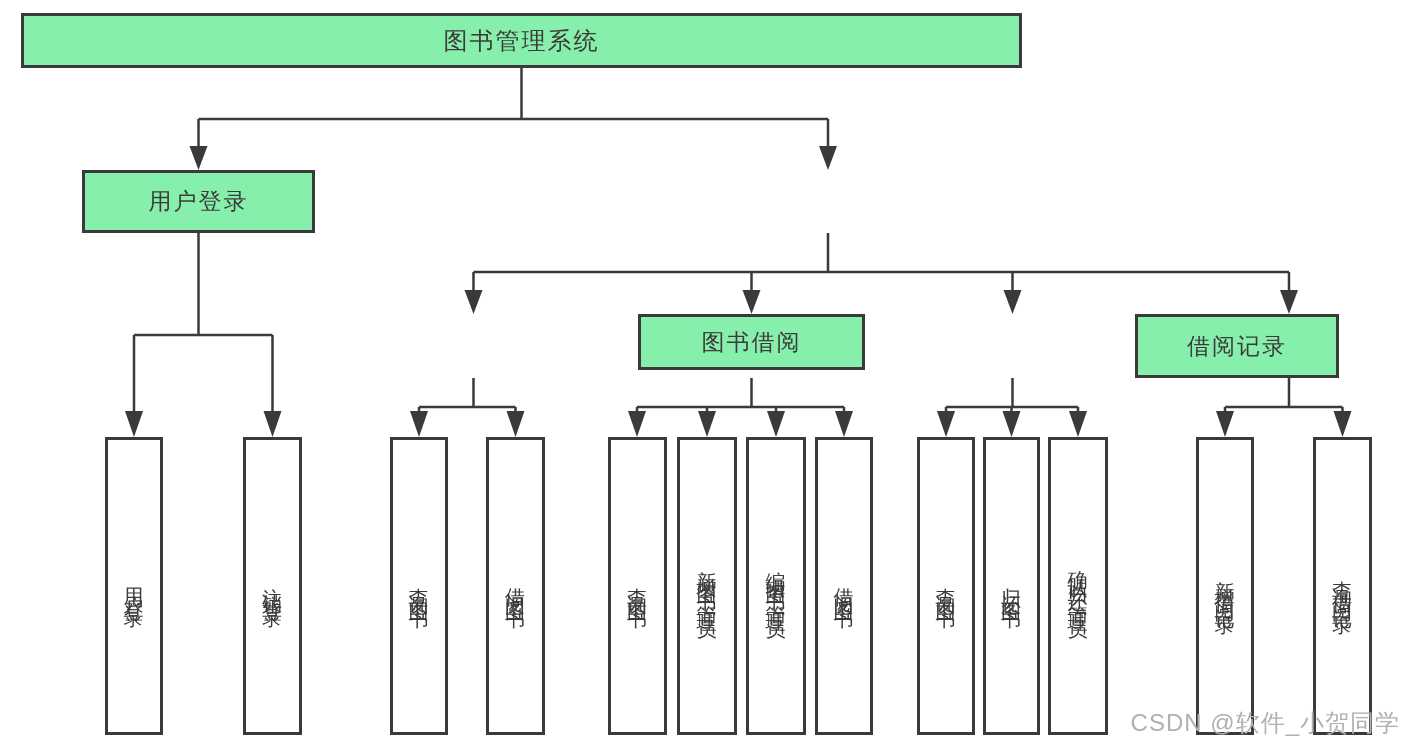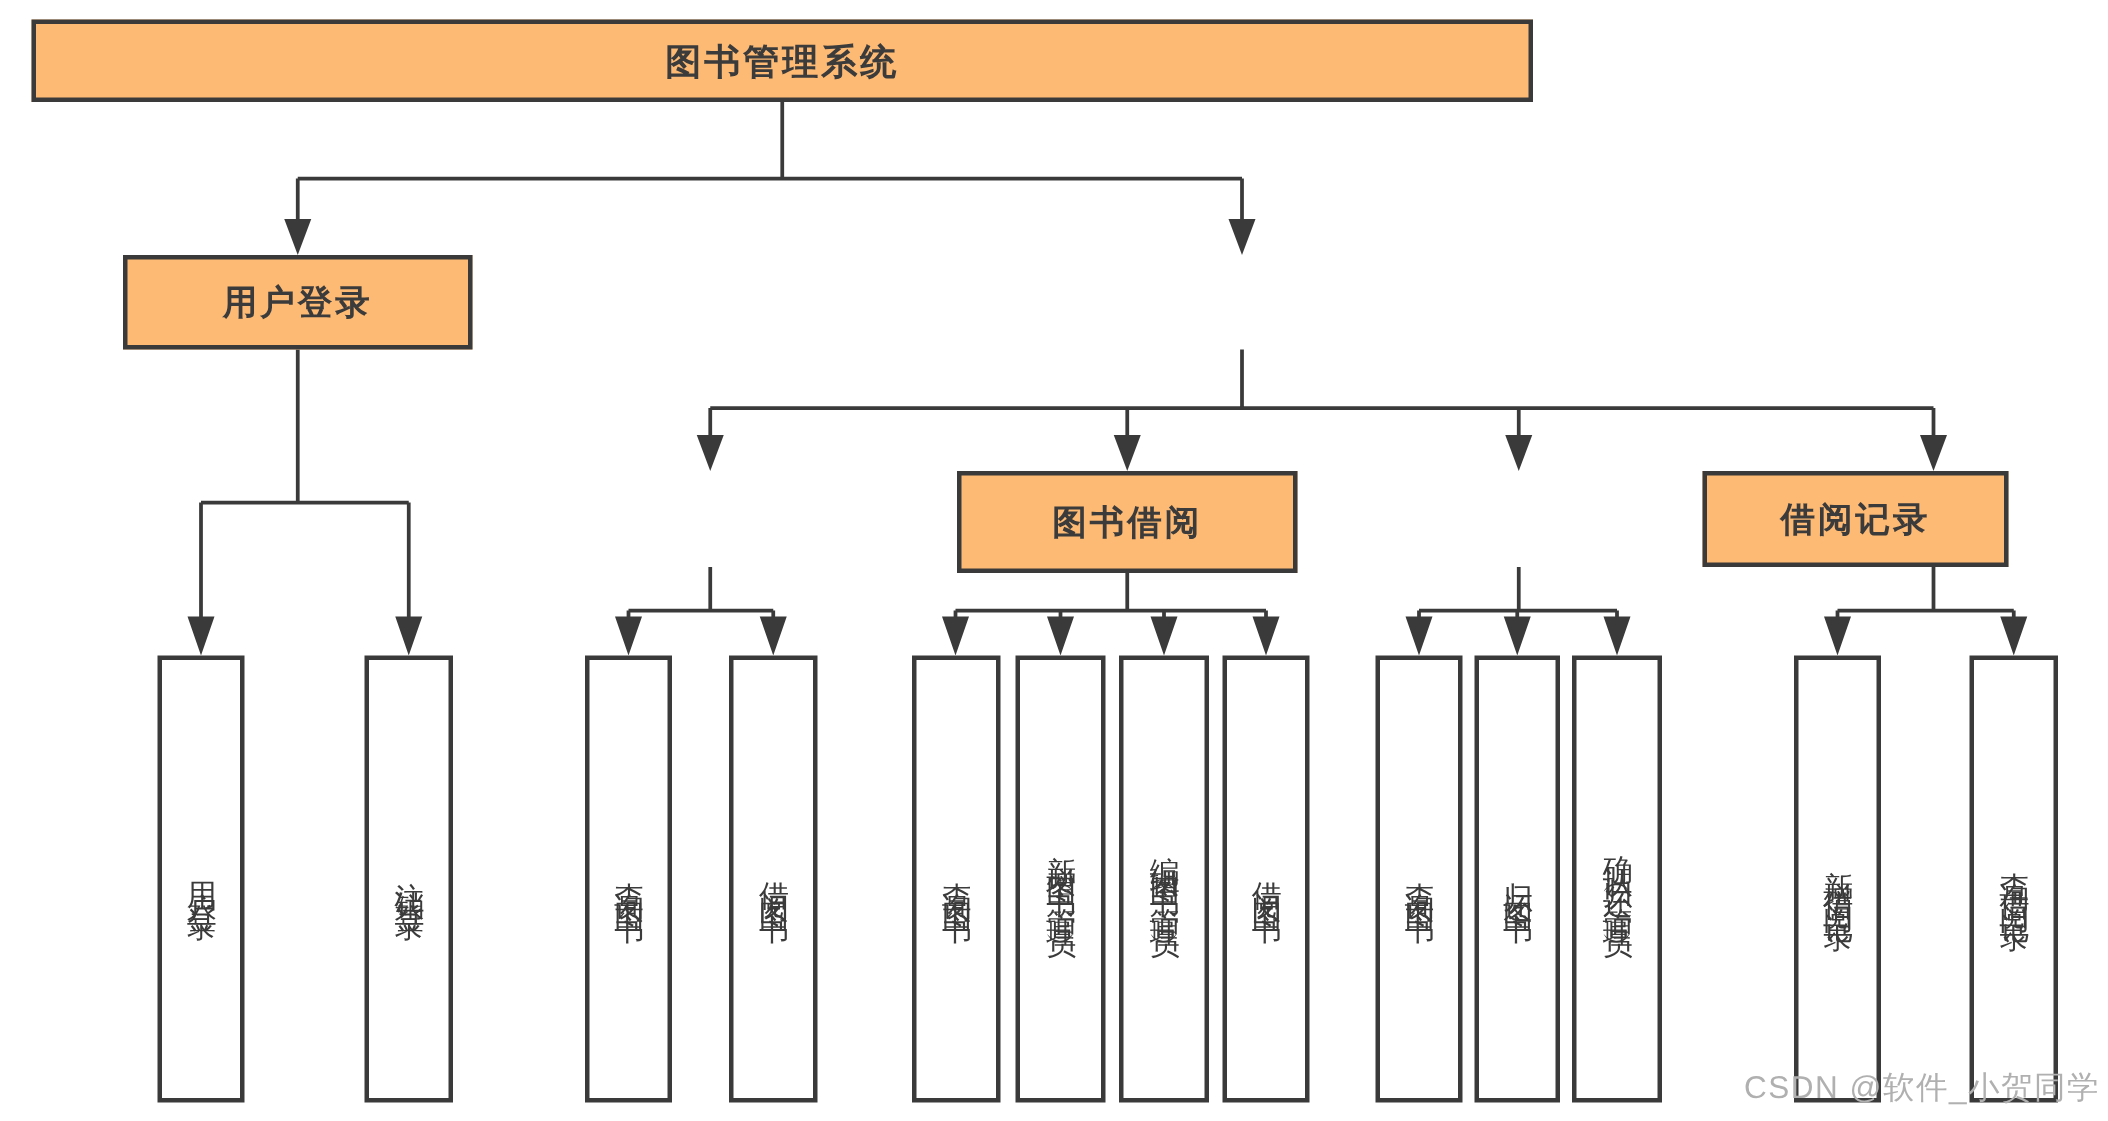--- a/index.html
+++ b/index.html
@@ -4,35 +4,35 @@
 <style>
   html,body{margin:0;padding:0;background:#fff;}
   .canvas{
     position:relative;width:1405px;height:747px;background:#fff;overflow:hidden;
     font-family:"Liberation Sans","DejaVu Sans",sans-serif;color:#3b3b3b;
   }
   .connectors{position:absolute;left:0;top:0;width:1405px;height:747px;}
   .ln{stroke:#3a3a3a;stroke-width:2.5;fill:none;}
   .ah{fill:#3a3a3a;stroke:none;}
   .hbox{
-    position:absolute;box-sizing:border-box;background:#fdba74;
+    position:absolute;box-sizing:border-box;background:#86efac;
     border:3px solid #3a3a3a;
     display:flex;align-items:center;justify-content:center;
-    font-size:23px;letter-spacing:2px;white-space:nowrap;font-weight:bold;
+    font-size:23px;letter-spacing:2px;white-space:nowrap;
   }
   .vbox{
     position:absolute;box-sizing:border-box;background:#fff;
     border:3px solid #3a3a3a;
     display:flex;align-items:center;justify-content:center;
     writing-mode:vertical-rl;text-orientation:mixed;
     font-size:20px;letter-spacing:7px;line-height:1;
   }
   .watermark{
     position:absolute;right:5px;bottom:8px;z-index:5;
-    font-size:21px;letter-spacing:1px;color:#b0b0b0;
+    font-size:24px;letter-spacing:1px;color:#b0b0b0;
   }
 </style>
 </head>
 <body>
 
 <div class="canvas">
 
   <svg class="connectors" viewBox="0 0 1405 747" xmlns="http://www.w3.org/2000/svg">
 
     <path class="ln" d="M521.5 68 L521.5 119 M198.5 119 L828 119 M198.5 119 L198.5 148 M828 119 L828 148"></path>
@@ -54,21 +54,21 @@
     <path class="ah" d="M937 411 L955 411 L946 437 Z M1002.5 411 L1020.5 411 L1011.5 437 Z M1069 411 L1087 411 L1078 437 Z"></path>
 
     <path class="ln" d="M1289 378 L1289 407 M1225 407 L1342.5 407 M1225 407 L1225 414 M1342.5 407 L1342.5 414"></path>
     <path class="ah" d="M1216 411 L1234 411 L1225 437 Z M1333.5 411 L1351.5 411 L1342.5 437 Z"></path>
   </svg>
 
   <div class="hbox" style="left:21px;top:13px;width:1001px;height:55px;font-size:24px;">图书管理系统</div>
 
   <div class="hbox" style="left:82px;top:170px;width:233px;height:63px;">用户登录</div>
 
-  <div class="hbox" style="left:638px;top:314px;width:227px;height:68px;">图书借阅</div>
+  <div class="hbox" style="left:638px;top:314px;width:227px;height:56px;">图书借阅</div>
   <div class="hbox" style="left:1135px;top:314px;width:204px;height:64px;">借阅记录</div>
 
   <div class="vbox" style="left:105px;top:437px;width:58px;height:298px;">用户登录</div>
   <div class="vbox" style="left:243px;top:437px;width:59px;height:298px;">注销登录</div>
 
   <div class="vbox" style="left:390px;top:437px;width:58px;height:298px;">查询图书</div>
   <div class="vbox" style="left:486px;top:437px;width:59px;height:298px;">借阅图书</div>
 
   <div class="vbox" style="left:608px;top:437px;width:59px;height:298px;">查询图书</div>
   <div class="vbox" style="left:677px;top:437px;width:60px;height:298px;">新增图书（管理员）</div>

